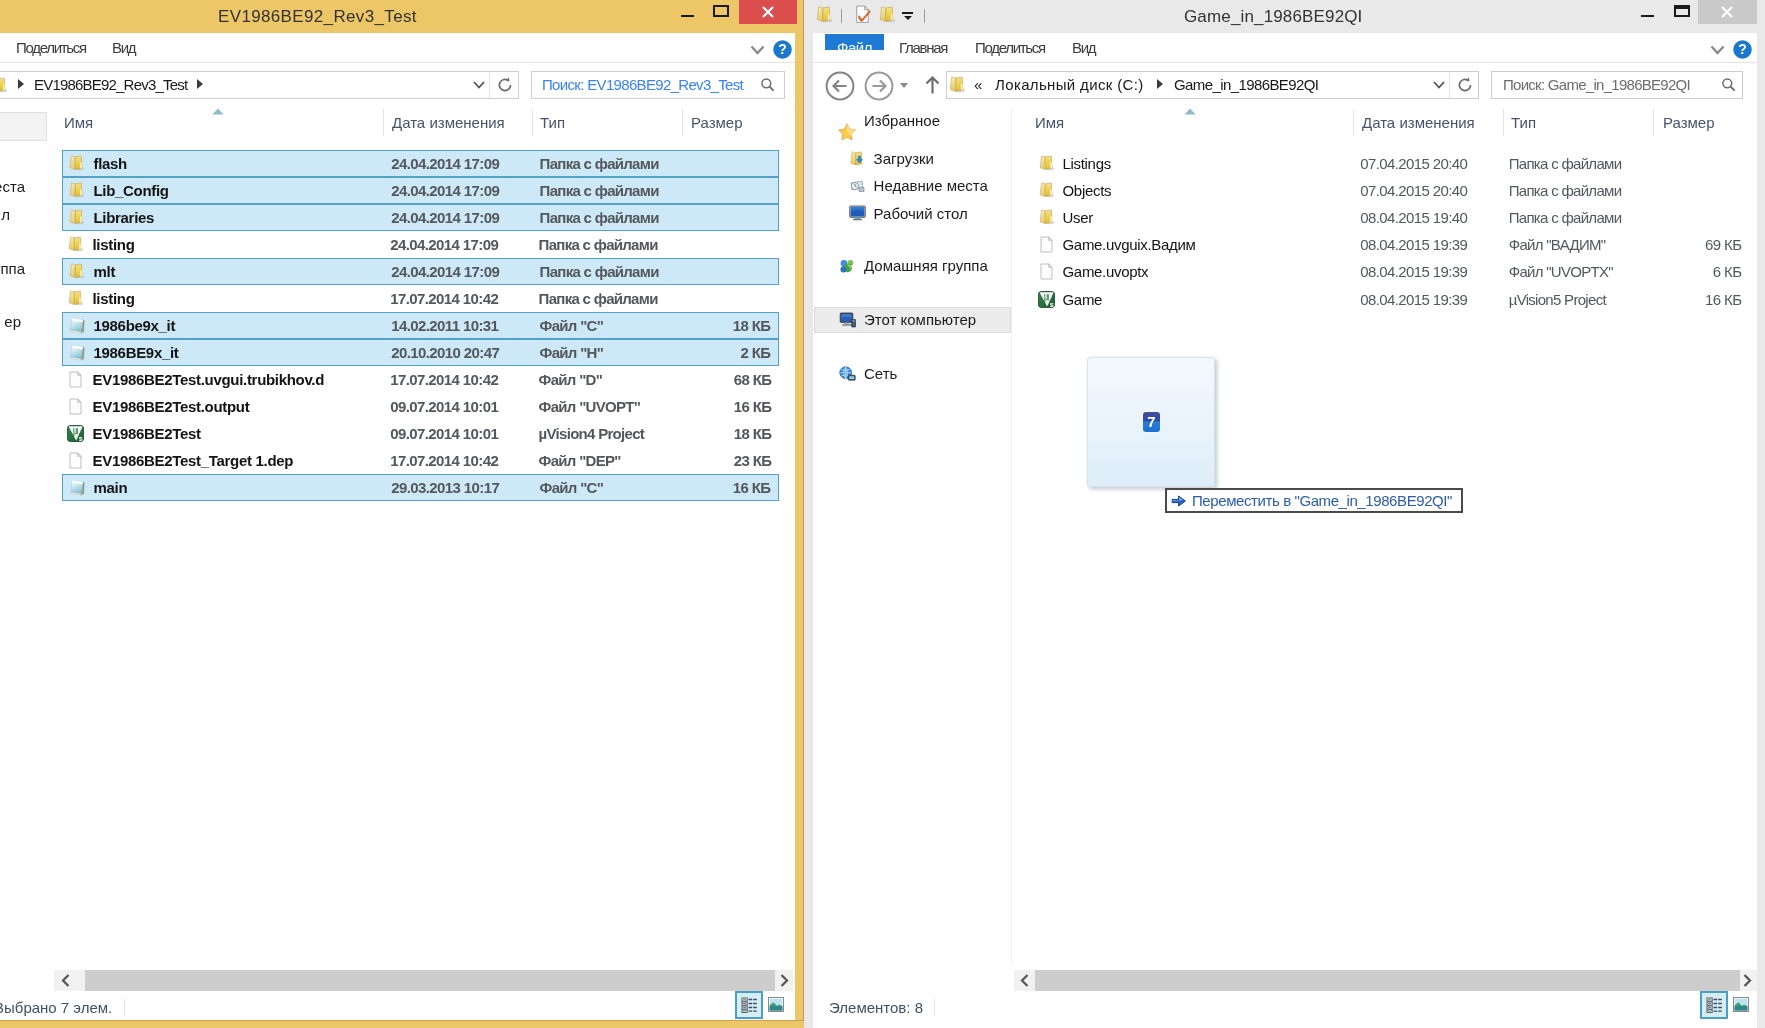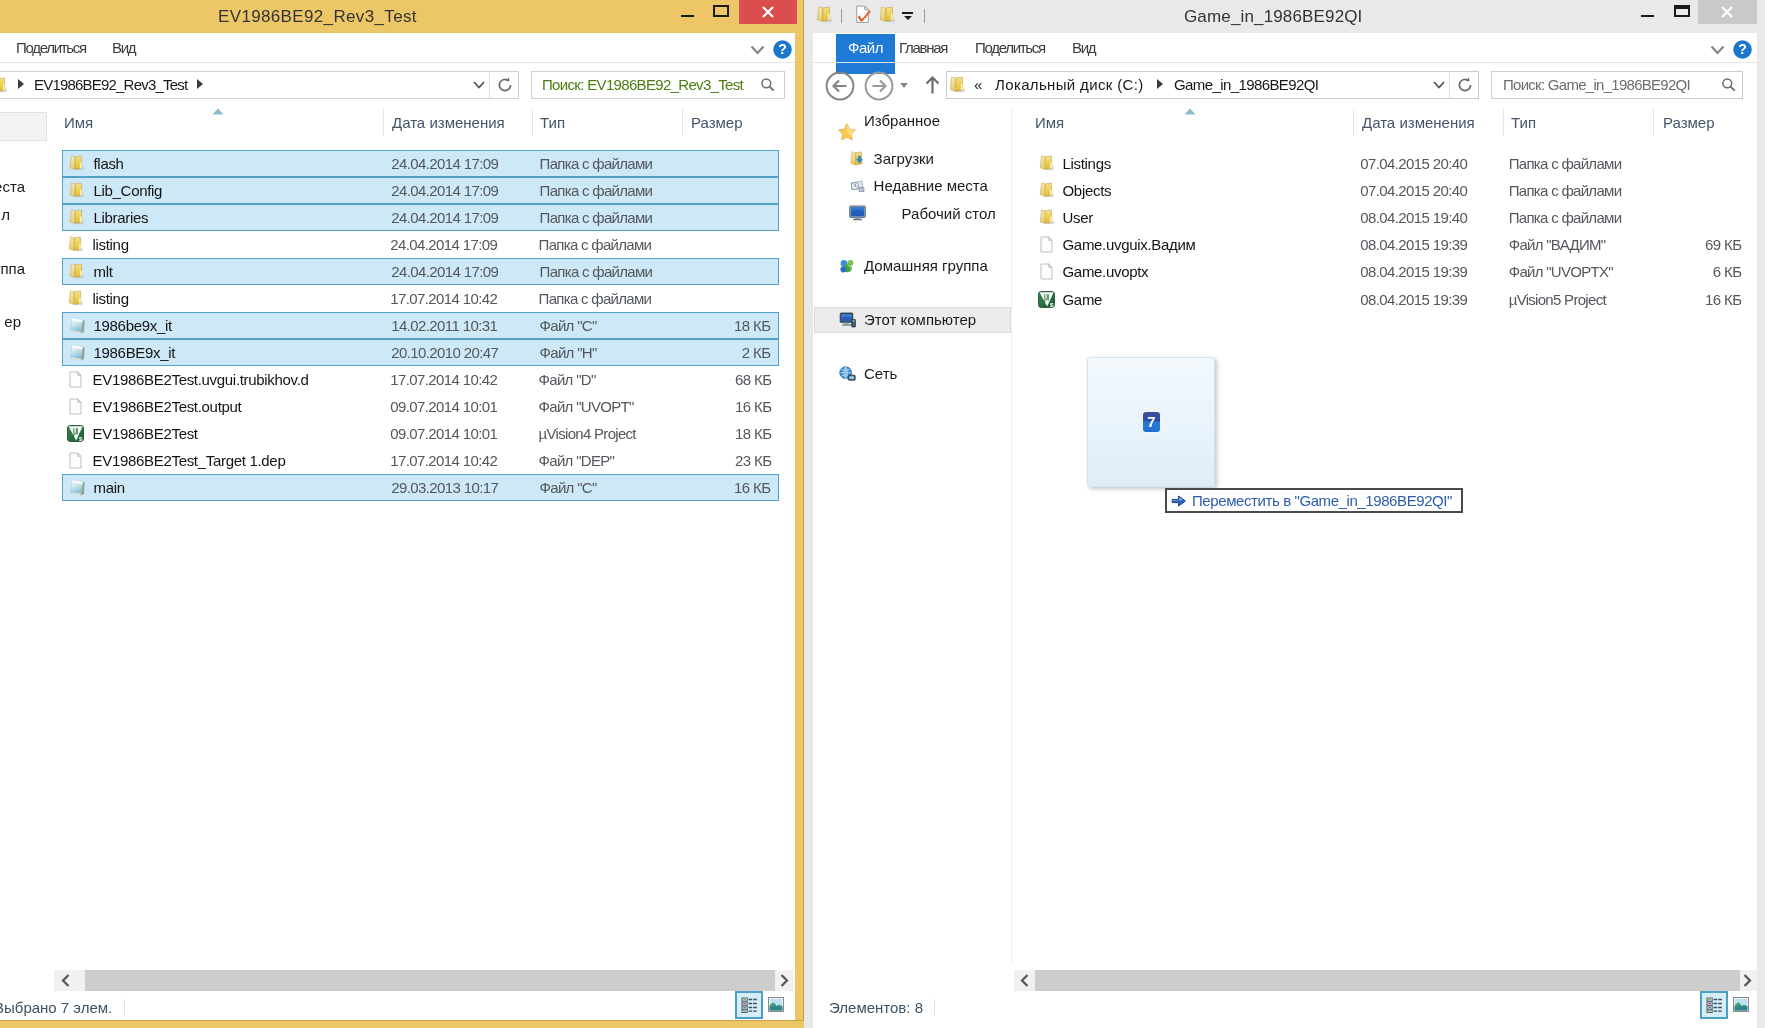--- a/index.html
+++ b/index.html
@@ -2,21 +2,21 @@
 <html><head>
 <meta charset="utf-8">
 <style>
   * { margin:0; padding:0; box-sizing:border-box; }
   html,body { width:1765px; height:1028px; overflow:hidden; }
   body { font-family:"Liberation Sans", sans-serif; background:#fff; position:relative; }
   .abs { position:absolute; }
   .t15 { font-size:15px; color:#1c1c1c; white-space:nowrap; }
   .hdr { font-size:15px; color:#44546b; white-space:nowrap; }
   .vline { position:absolute; width:1px; background:#e4e4e4; }
-  .frow { position:absolute; left:62px; width:717px; height:27px; }
+  .frow { position:absolute; left:62px; width:717px; height:27px;font-weight:bold; }
   .frow.sel { background:#cde8f6; border:1px solid #54a1c7; }
   .frow span, .rrow span { position:absolute; top:0; height:27px; line-height:27px; font-size:15px; white-space:nowrap; }
   .sel span { top:-1px; }
   .sel svg { margin-top:-1px; }
   .fi { position:absolute; left:5px; top:5px; }
   .fn { left:30.5px; color:#141414; letter-spacing:-0.31px; }
   .fd { left:328.3px; color:#54585d; letter-spacing:-0.61px; }
   .ft { left:476.6px; color:#54585d; letter-spacing:-0.7px; }
   .fs { right:7.5px; color:#54585d; letter-spacing:-0.6px; }
   .rrow { position:absolute; left:1012px; width:730px; height:27px; }
@@ -200,21 +200,21 @@
     <div class="abs t15" style="left:34px;top:72px;height:26px;line-height:26px;color:#191919;letter-spacing:-0.8px;">EV1986BE92_Rev3_Test</div>
     <div class="abs" style="left:197px;top:79px;width:0;height:0;border-left:6px solid #3b3b3b;border-top:5.5px solid transparent;border-bottom:5.5px solid transparent;"></div>
     <svg class="abs" style="left:473px;top:81px;" width="12" height="9" viewBox="0 0 12 9">
         <path d="M1 1 L6 6.5 L11 1" fill="none" stroke="#555" stroke-width="1.8"></path>
       </svg>
     <div class="abs" style="left:489px;top:72px;width:1px;height:26px;background:#e0e0e0;"></div>
     <svg class="abs" style="left:497px;top:77px;" width="16" height="16" viewBox="0 0 16 16">
         <use href="#refresh"></use>
       </svg>
     <div class="abs" style="left:531px;top:71px;width:254px;height:28px;border:1px solid #cfcfcf;background:#fff;"></div>
-    <div class="abs t15" style="left:542px;top:72px;height:26px;line-height:26px;color:#4d7c0f;letter-spacing:-0.67px;">Поиск: EV1986BE92_Rev3_Test</div>
+    <div class="abs t15" style="left:542px;top:72px;height:26px;line-height:26px;color:#3b82f6;letter-spacing:-0.67px;">Поиск: EV1986BE92_Rev3_Test</div>
     <svg class="abs" style="left:760px;top:77px;" width="15" height="15" viewBox="0 0 16 16">
         <use href="#search"></use>
       </svg>
   </div>
 
   <div class="abs" id="lw-nav" style="left:0;top:0;">
     <div class="abs" style="left:-10px;top:112px;width:57px;height:29px;background:#f3f3f3;border:1px solid #e1e1e1;"></div>
     <div class="abs t15" style="left:-36px;top:178px;width:61px;text-align:right;">еста</div>
     <div class="abs t15" style="left:-51px;top:206px;width:61px;text-align:right;">л</div>
     <div class="abs t15" style="left:-36px;top:260px;width:61px;text-align:right;">уппа</div>
@@ -394,21 +394,21 @@
     <div class="abs" style="left:120px;top:9px;width:1px;height:14px;background:#9a9a9a;"></div>
   </div>
 
   <div class="abs" style="left:837px;top:15px;width:13px;height:2px;background:#1a1a1a;"></div>
   <div class="abs" style="left:870px;top:5px;width:16px;height:12px;border:2px solid #1a1a1a;border-top:4px solid #1a1a1a;"></div>
   <div class="abs" style="left:894px;top:0;width:59px;height:24px;background:#c9c9c9;"></div>
   <svg class="abs" style="left:917px;top:6px;" width="12" height="12" viewBox="0 0 12 12">
       <path d="M1 1 L11 11 M11 1 L1 11" stroke="#fff" stroke-width="2.2"></path>
     </svg>
 
-  <div class="abs" style="left:32px;top:34px;width:59px;height:40px;background:#1e7ad4;color:#fff;font-size:15px;text-align:center;line-height:28px;letter-spacing:-0.5px;">Файл</div>
+  <div class="abs" style="left:21px;top:34px;width:59px;height:16px;background:#1e7ad4;color:#fff;font-size:15px;text-align:center;line-height:28px;letter-spacing:-0.5px;">Файл</div>
   <div class="abs t15" style="left:95px;top:35px;height:26px;line-height:26px;color:#3c3c3c;letter-spacing:-1.3px;">Главная</div>
   <div class="abs t15" style="left:171px;top:35px;height:26px;line-height:26px;color:#3c3c3c;letter-spacing:-1.3px;">Поделиться</div>
   <div class="abs t15" style="left:268px;top:35px;height:26px;line-height:26px;color:#3c3c3c;letter-spacing:-1.3px;">Вид</div>
   <div class="abs" style="left:9px;top:62px;width:944px;height:1px;background:#e3e3e3;"></div>
   <svg class="abs" style="left:906px;top:45px;" width="15" height="11" viewBox="0 0 15 11">
       <path d="M1.5 1.5 L7.5 8 L13.5 1.5" fill="none" stroke="#8a8a8a" stroke-width="2.4"></path>
     </svg>
   <svg class="abs" style="left:929px;top:40px;" width="19" height="19" viewBox="0 0 19 19">
       <circle cx="9.5" cy="9.5" r="9.3" fill="#1c77cf"></circle>
       <text x="9.5" y="14" font-size="14" font-weight="bold" fill="#fff" text-anchor="middle" font-family="Liberation Sans">?</text>
@@ -459,21 +459,21 @@
         <use href="#dlfold"></use>
       </svg>
     <div class="abs t15" style="left:69.6px;top:146px;height:25px;line-height:25px;">Загрузки</div>
     <svg class="abs" style="left:45px;top:178px;" width="16" height="16" viewBox="0 0 16 16">
         <use href="#recent"></use>
       </svg>
     <div class="abs t15" style="left:69.6px;top:173px;height:25px;line-height:25px;">Недавние места</div>
     <svg class="abs" style="left:45px;top:205px;" width="17" height="16" viewBox="0 0 17 16">
         <use href="#desktop"></use>
       </svg>
-    <div class="abs t15" style="left:69.6px;top:201px;height:25px;line-height:25px;margin-left:28px;">Рабочий стол</div>
+    <div class="abs t15" style="left:69.6px;top:201px;height:25px;line-height:25px;">Рабочий стол</div>
     <svg class="abs" style="left:35px;top:258px;" width="17" height="16" viewBox="0 0 17 16">
         <use href="#homegrp"></use>
       </svg>
     <div class="abs t15" style="left:60px;top:253px;height:25px;line-height:25px;">Домашняя группа</div>
     <div class="abs" style="left:10px;top:307px;width:197px;height:26px;background:#ececec;border:1px solid #dcdcdc;"></div>
     <svg class="abs" style="left:34px;top:312px;" width="18" height="16" viewBox="0 0 18 16">
         <use href="#mypc"></use>
       </svg>
     <div class="abs t15" style="left:60px;top:307px;height:37px;line-height:25px;">Этот компьютер</div>
     <svg class="abs" style="left:35px;top:366px;" width="17" height="16" viewBox="0 0 17 16">

